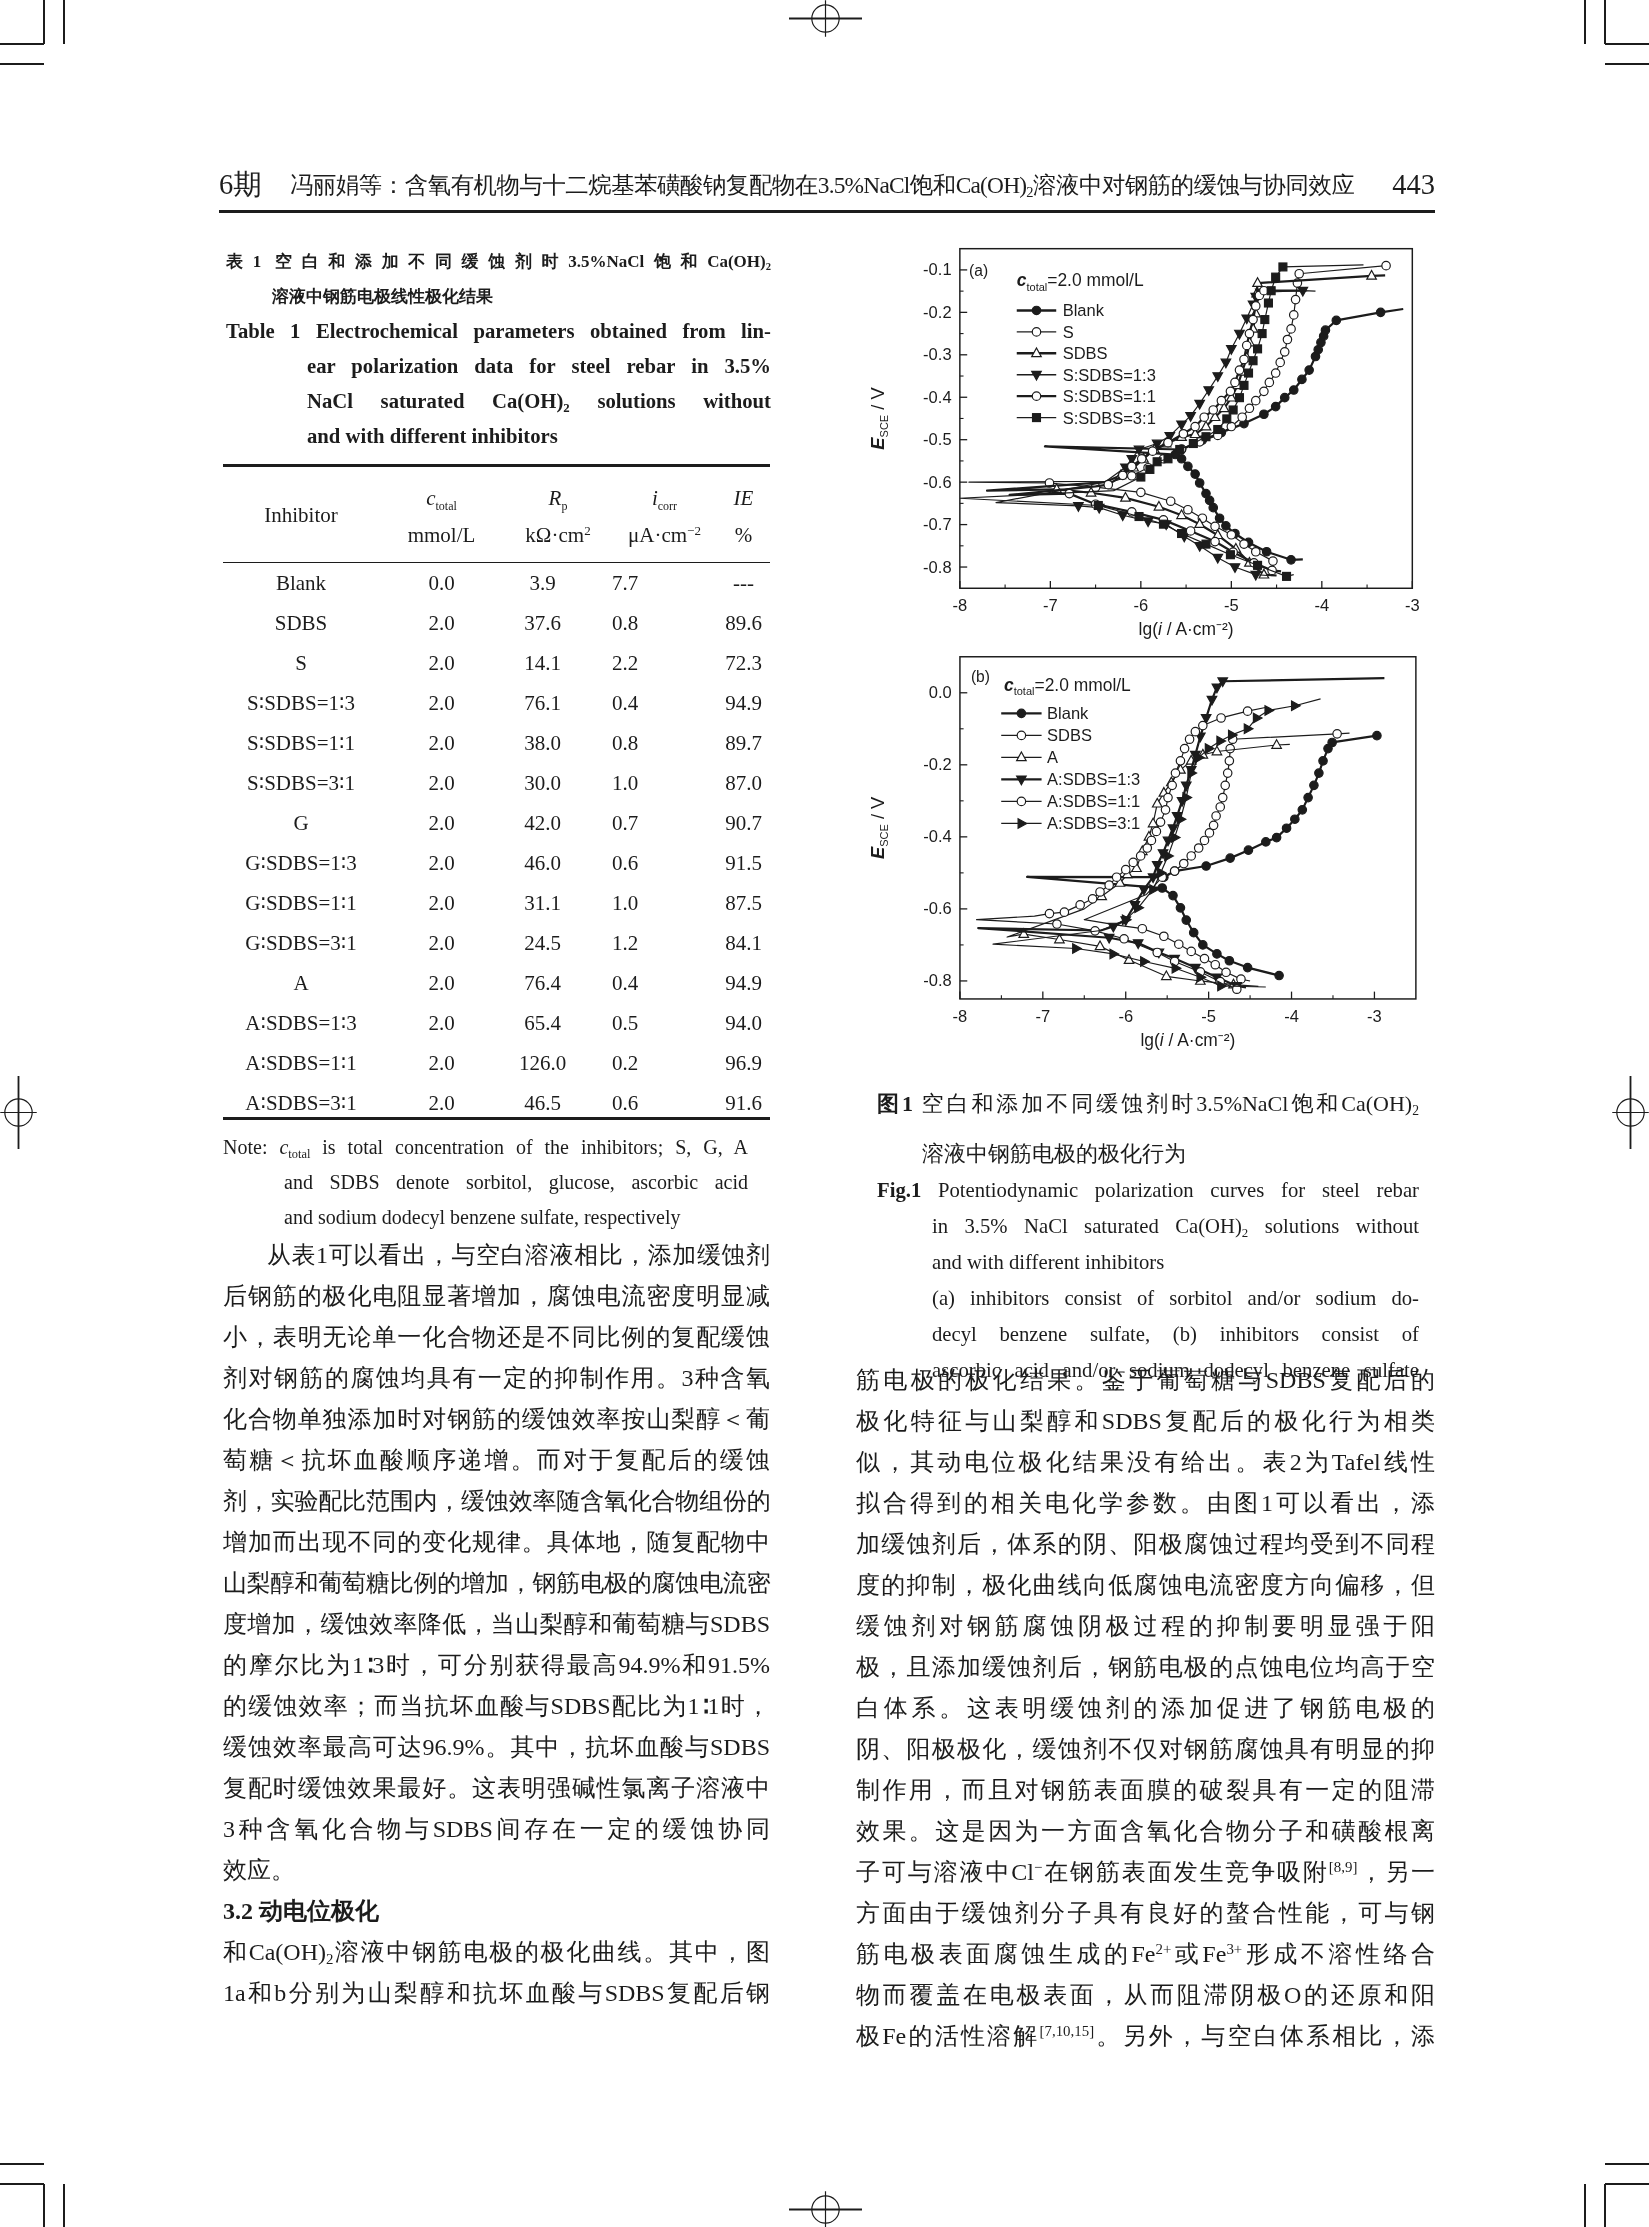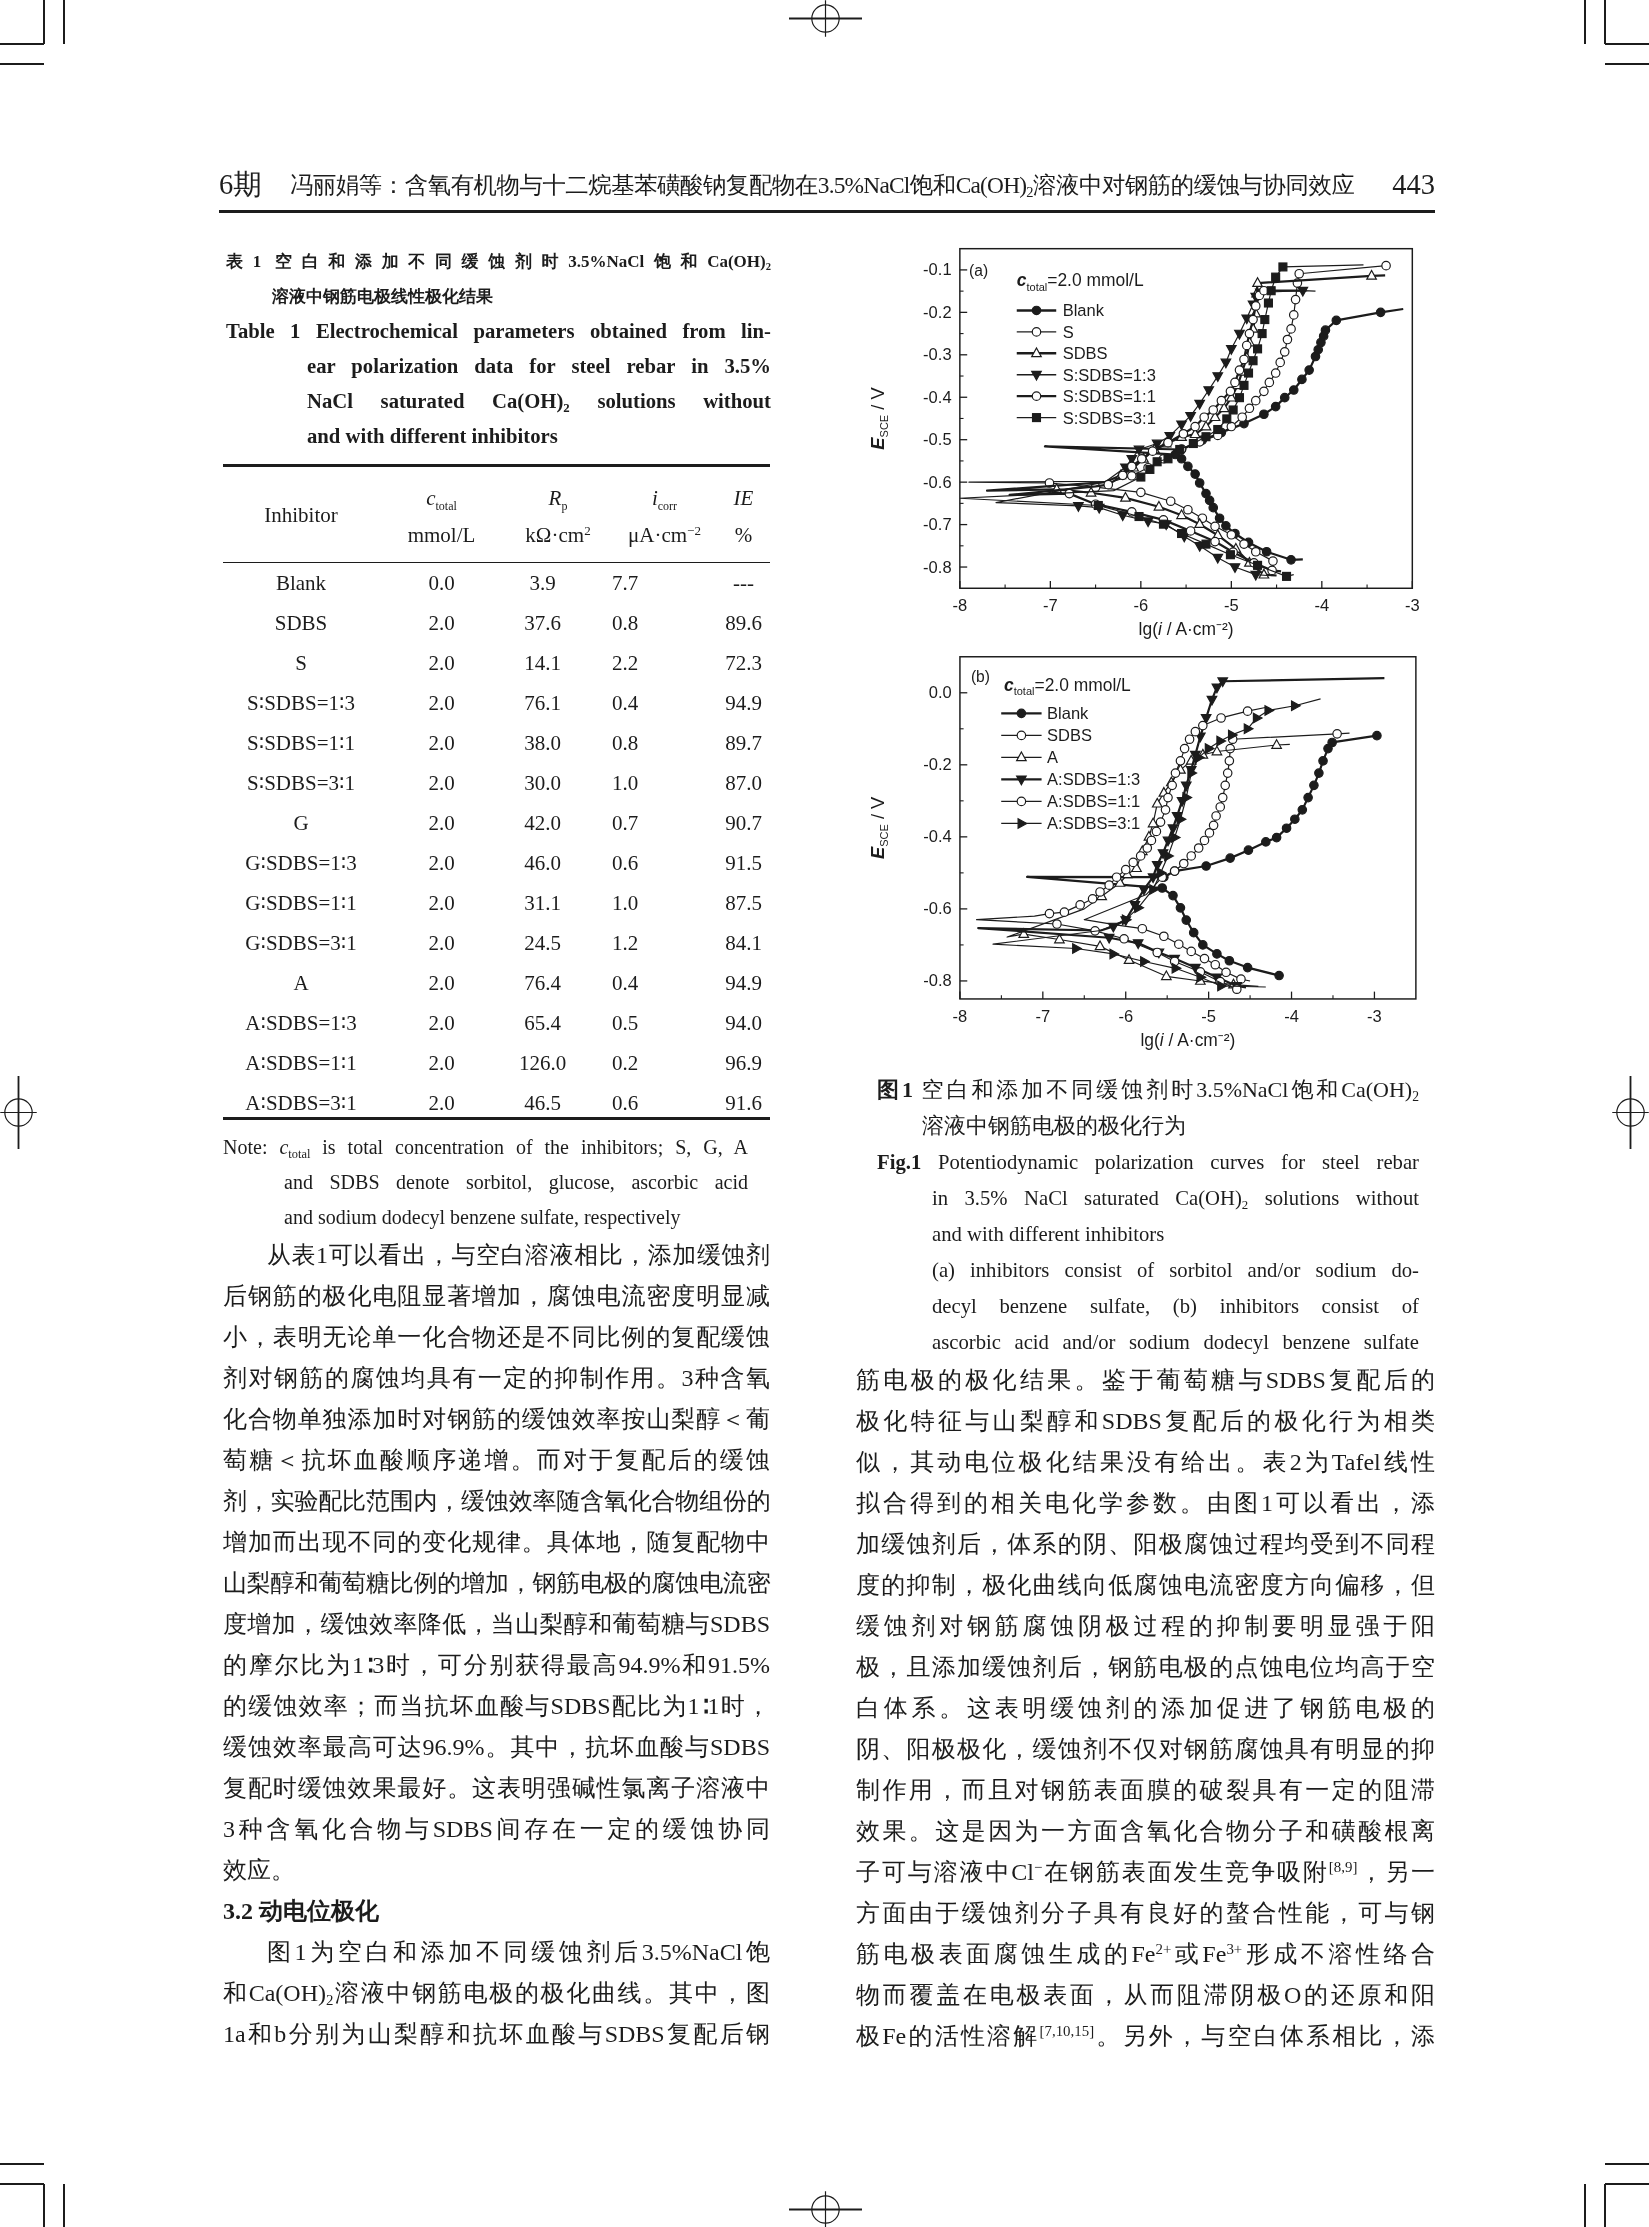--- a/index.html
+++ b/index.html
@@ -40,21 +40,21 @@
 #tnote .jl{height:35px;line-height:35px;}
 
 #bodyL{left:223px;top:1235px;width:547px;font-size:24px;}
 #bodyL .jl{height:41px;line-height:41px;}
 #bodyR{left:856px;top:1360px;width:579px;font-size:24px;}
 #bodyR .jl{height:41px;line-height:41px;}
 .ind{text-indent:44px;}
 
 #fcap{left:877px;top:1072px;width:542px;}
 #fcap .jl{height:36px;line-height:36px;}
-#fcap .zh{font-size:22px;}
+#fcap .zh{font-size:22px;margin-top:14px;}
 #fcap .en{font-size:20.7px;}
 
 .chart{position:absolute;left:854px;width:588px;overflow:visible;}
 svg text{font-family:"Liberation Sans", sans-serif;fill:#1c1c1c;}
 </style>
 </head>
 <body>
 
 <div>
   <div class="ln" style="left:43px;top:0;width:1.8px;height:44px"></div>
@@ -245,21 +245,20 @@
   <div class="jl">增加而出现不同的变化规律。具体地，随复配物中</div>
   <div class="jl" style="letter-spacing: -0.8px;">山梨醇和葡萄糖比例的增加，钢筋电极的腐蚀电流密</div>
   <div class="jl">度增加，缓蚀效率降低，当山梨醇和葡萄糖与SDBS</div>
   <div class="jl">的摩尔比为1∶3时，可分别获得最高94.9%和91.5%</div>
   <div class="jl">的缓蚀效率；而当抗坏血酸与SDBS配比为1∶1时，</div>
   <div class="jl">缓蚀效率最高可达96.9%。其中，抗坏血酸与SDBS</div>
   <div class="jl">复配时缓蚀效果最好。这表明强碱性氯离子溶液中</div>
   <div class="jl">3种含氧化合物与SDBS间存在一定的缓蚀协同</div>
   <div class="jl nj">效应。</div>
   <div class="jl nj b">3.2 动电位极化</div>
-  <div class="jl ind">图1为空白和添加不同缓蚀剂后3.5%NaCl饱</div>
   <div class="jl"><span>和Ca(OH)</span><sub>2</sub><span>溶液中钢筋电极的极化曲线。其中，图</span></div>
   <div class="jl">1a和b分别为山梨醇和抗坏血酸与SDBS复配后钢</div>
 </div>
 
 <svg id="chart-a" class="chart" style="top:234px;height:413px" viewBox="0 0 640 450">
     <defs>
       <clipPath id="chart-a-clip">
         <rect x="115" y="16" width="493" height="370"></rect>
       </clipPath>
     </defs>

